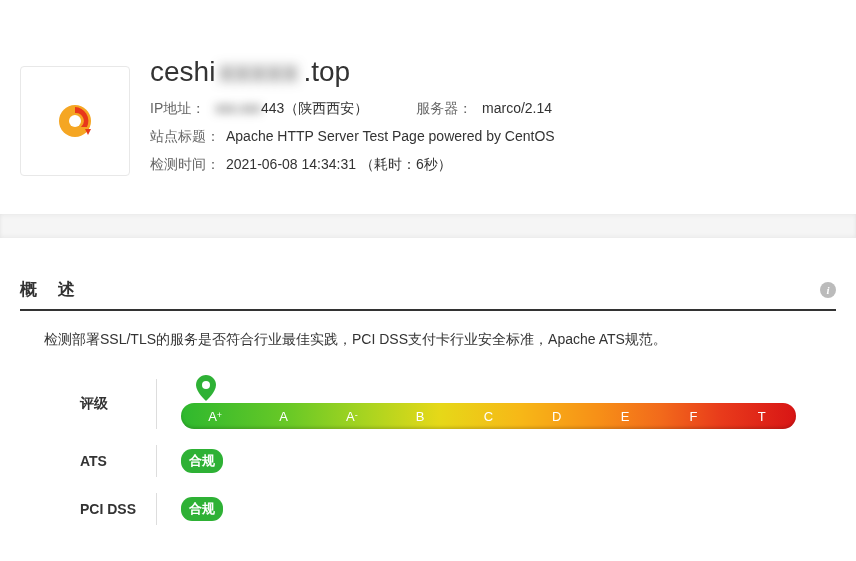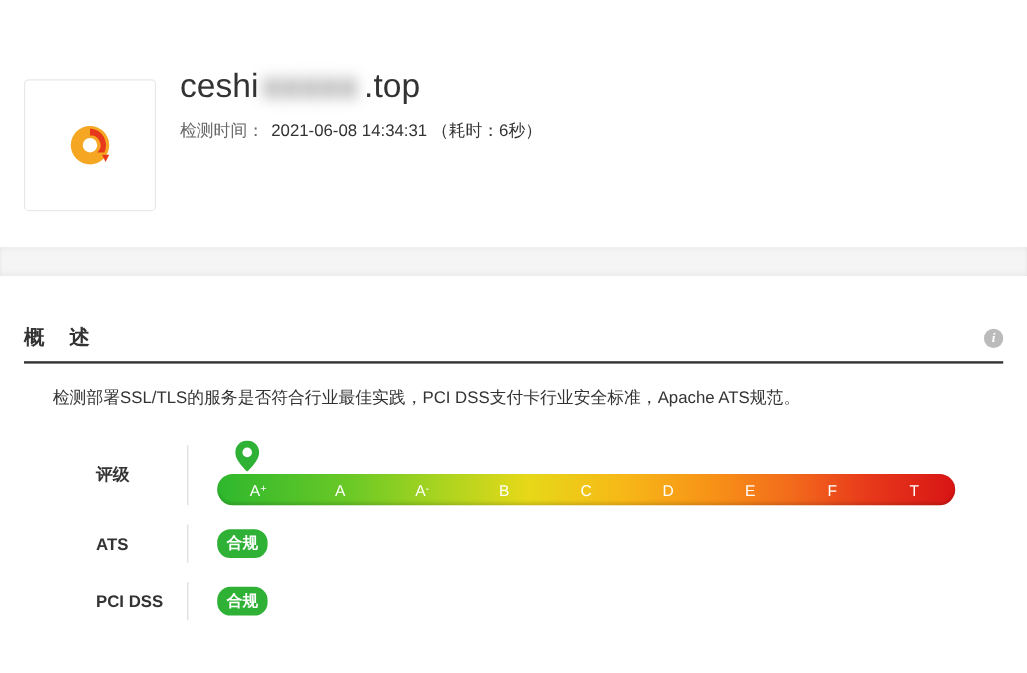--- a/index.html
+++ b/index.html
@@ -44,20 +44,30 @@
       <path d="M 30 28 L 36 28 L 33 34 Z" fill="#e8381b"></path>
       <circle cx="20" cy="20" r="6" fill="#fff"></circle>
     </svg>
   </div>
   <div class="info-col">
     <h1 class="domain-title">
       <span>ceshi</span>
         <span class="blur">xxxxx</span>
         <span>.top</span>
     </h1>
+    <div class="info-row">
+      <span class="label">IP地址：</span>
+      <span class="val"><span class="blur-ip">xxx.xxx</span><span>443（陕西西安）</span></span>
+      <span class="gap"></span>
+      <span class="label">服务器：</span>
+      <span class="val">marco/2.14</span>
+    </div>
+    <div class="info-row">
+      <span class="label">站点标题：</span><span class="val">Apache HTTP Server Test Page powered by CentOS</span>
+    </div>
     <div class="info-row">
       <span class="label">检测时间：</span><span class="val">2021-06-08 14:34:31 （耗时：6秒）</span>
     </div>
   </div>
 </div>
 
 <div class="divider"></div>
 
 <div class="content-section">
   <div class="section-header">

